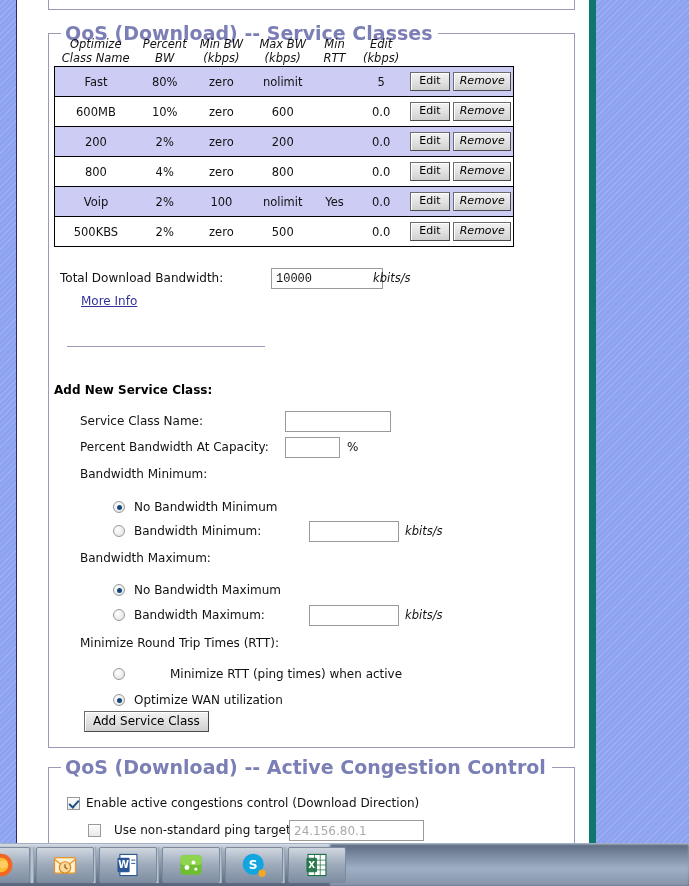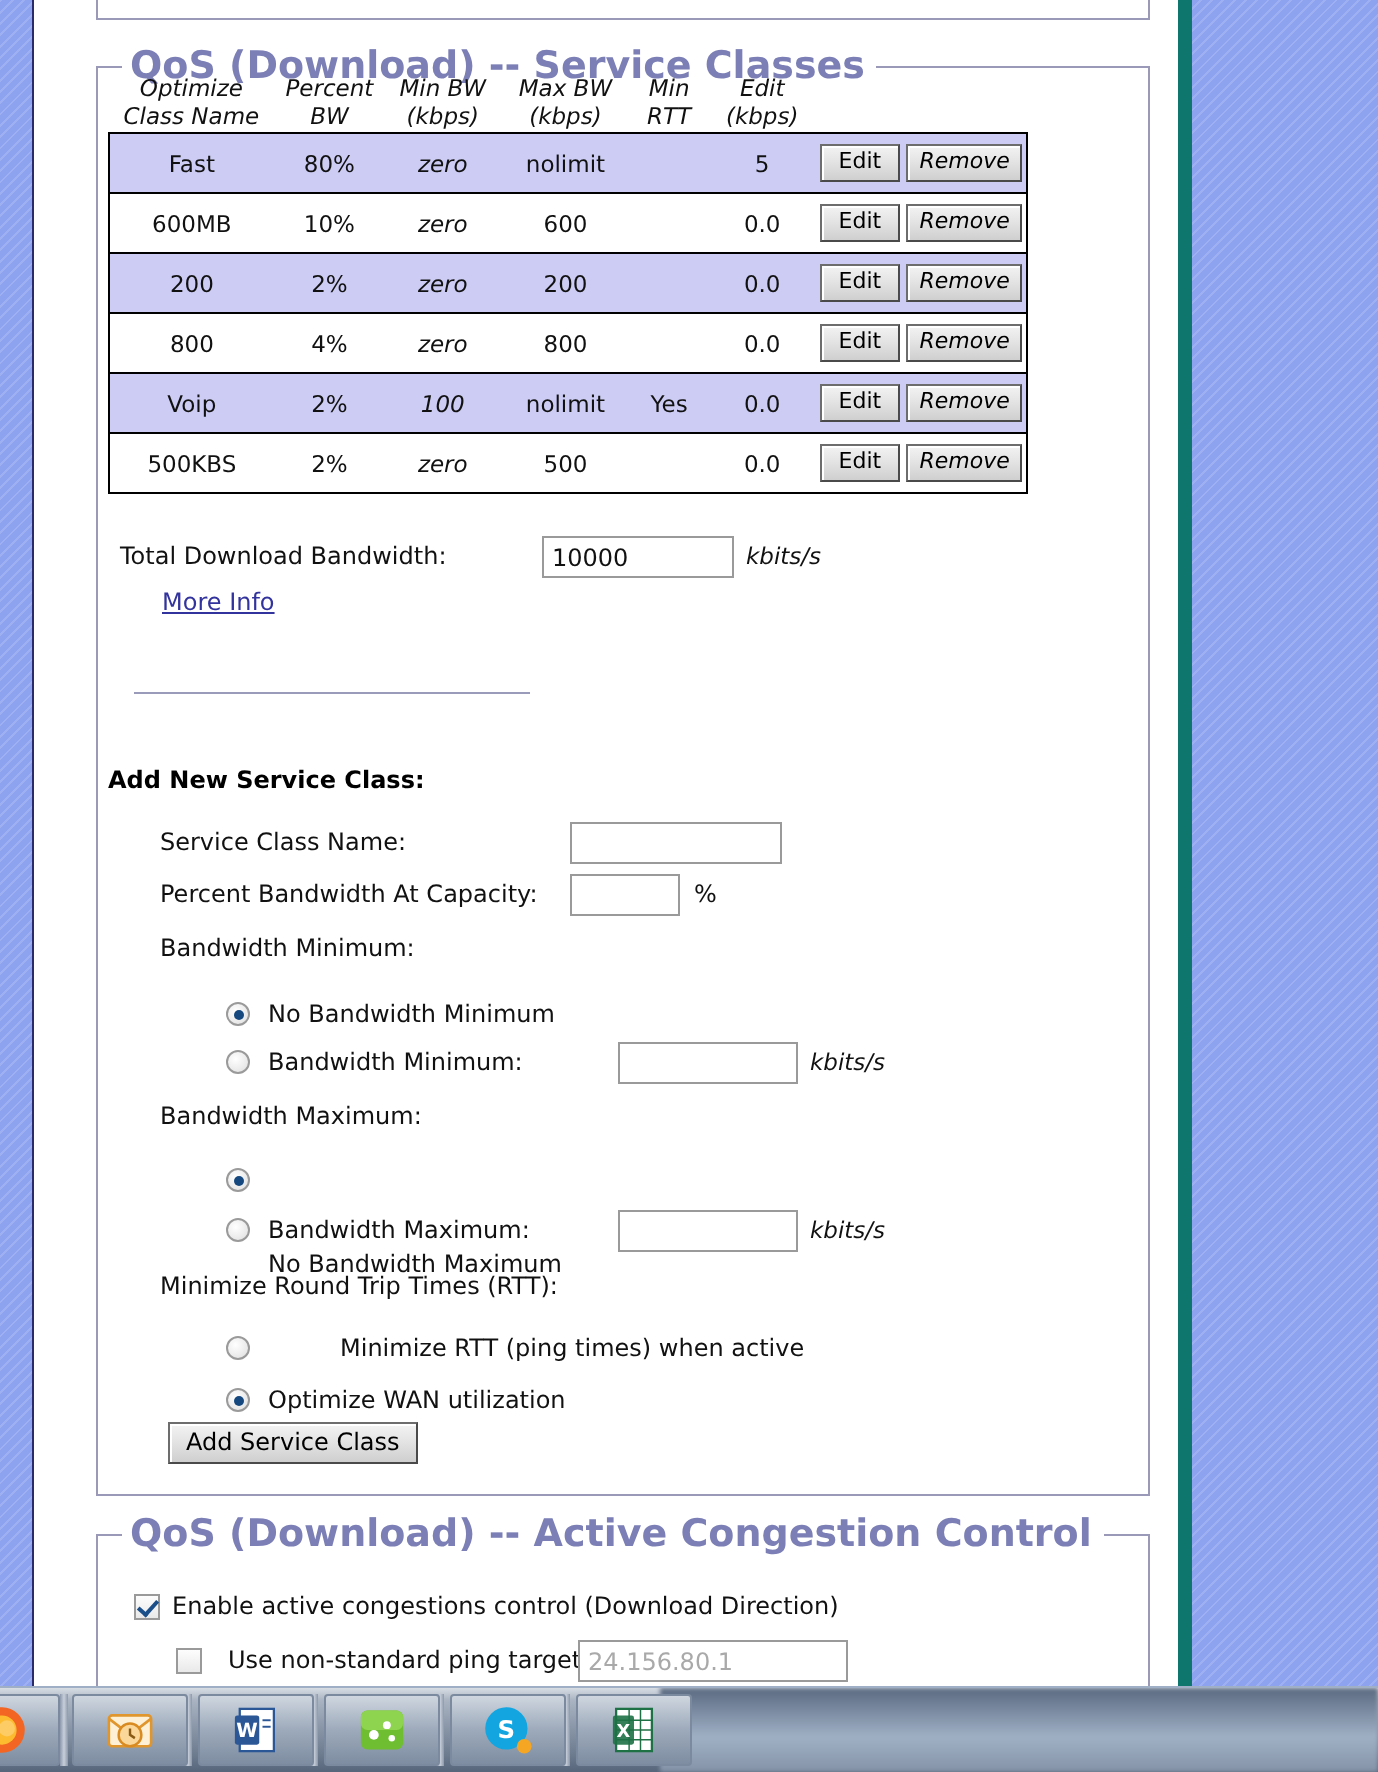--- a/index.html
+++ b/index.html
@@ -115,21 +115,21 @@
     height: 29px;
   }
   table.sc-table tbody tr.odd td { background: #ccccf5; }
   table.sc-table tbody tr.even td { background: #ffffff; }
   table.sc-table tbody tr td:first-child { border-left: 1px solid #000; text-align: center; }
   table.sc-table tbody tr td:last-child  { border-right: 1px solid #000; }
 
   
   .col-name { width: 88px; }
   .col-pct  { width: 58px; }
-  .col-min  { width: 62px; font-style: italic; }
+  .col-min  { width: 62px; }
   .col-max  { width: 70px; }
   .col-rtt  { width: 42px; }
   .col-load { width: 58px; }
   .col-edit { width: 44px; }
   .col-rem  { width: 62px; }
 
   
   .btn3d {
     display: inline-block;
     background: linear-gradient(to bottom,#f3f3f3 0%,#e4e4e4 45%,#cfcfcf 100%);
@@ -164,21 +164,21 @@
     border: 1px solid #9a9a9a;
     background: #ffffff;
     font-family: "DejaVu Sans", "Liberation Sans", sans-serif;
     font-size: 12px;
     color: #111;
     padding: 2px 4px;
     box-sizing: border-box;
     height: 21px;
   }
   .txtinput::placeholder { color: #a9a9a9; }
-  .bw-input { position: absolute; left: 211px; top: 0; width: 96px; }
+  .bw-input { position: absolute; left: 211px; top: 0; width: 112px; font-family: Liberation Mono, monospace; }
   .bw-unit {
     position: absolute; left: 313px; top: 3px;
     font-style: italic; font-size: 11.5px;
   }
   .more-info {
     position: absolute; left: 59px; top: 294px;
     font-size: 12px; color: #33339e;
     text-decoration: underline;
     cursor: pointer;
   }
@@ -419,21 +419,21 @@
         <span class="frm-sub" style="left:112px; top:500px;">No Bandwidth Minimum</span>
 
         <span class="radio" style="left:91px; top:525px;"></span>
         <span class="frm-sub" style="left:112px; top:524px;">Bandwidth Minimum:</span>
         <input class="txtinput" type="text" style="position: absolute; left: 287px; top: 521px; width: 90px;" value="">
         <span class="unit-it" style="left:383px; top:524px;">kbits/s</span>
 
         <span class="frm-label" style="left:58px; top:551px;">Bandwidth Maximum:</span>
 
         <span class="radio checked" style="left:91px; top:584px;"></span>
-        <span class="frm-sub" style="left:112px; top:583px;margin-top:42px;">No Bandwidth Maximum</span>
+        <span class="frm-sub" style="left:112px; top:583px;">No Bandwidth Maximum</span>
 
         <span class="radio" style="left:91px; top:609px;"></span>
         <span class="frm-sub" style="left:112px; top:608px;">Bandwidth Maximum:</span>
         <input class="txtinput" type="text" style="position: absolute; left: 287px; top: 605px; width: 90px;" value="">
         <span class="unit-it" style="left:383px; top:608px;">kbits/s</span>
 
         <span class="frm-label" style="left:58px; top:636px;">Minimize Round Trip Times (RTT):</span>
 
         <span class="radio" style="left:91px; top:668px;"></span>
         <span class="frm-sub" style="left:112px; top:667px;margin-left:36px;">Minimize RTT (ping times) when active</span>

